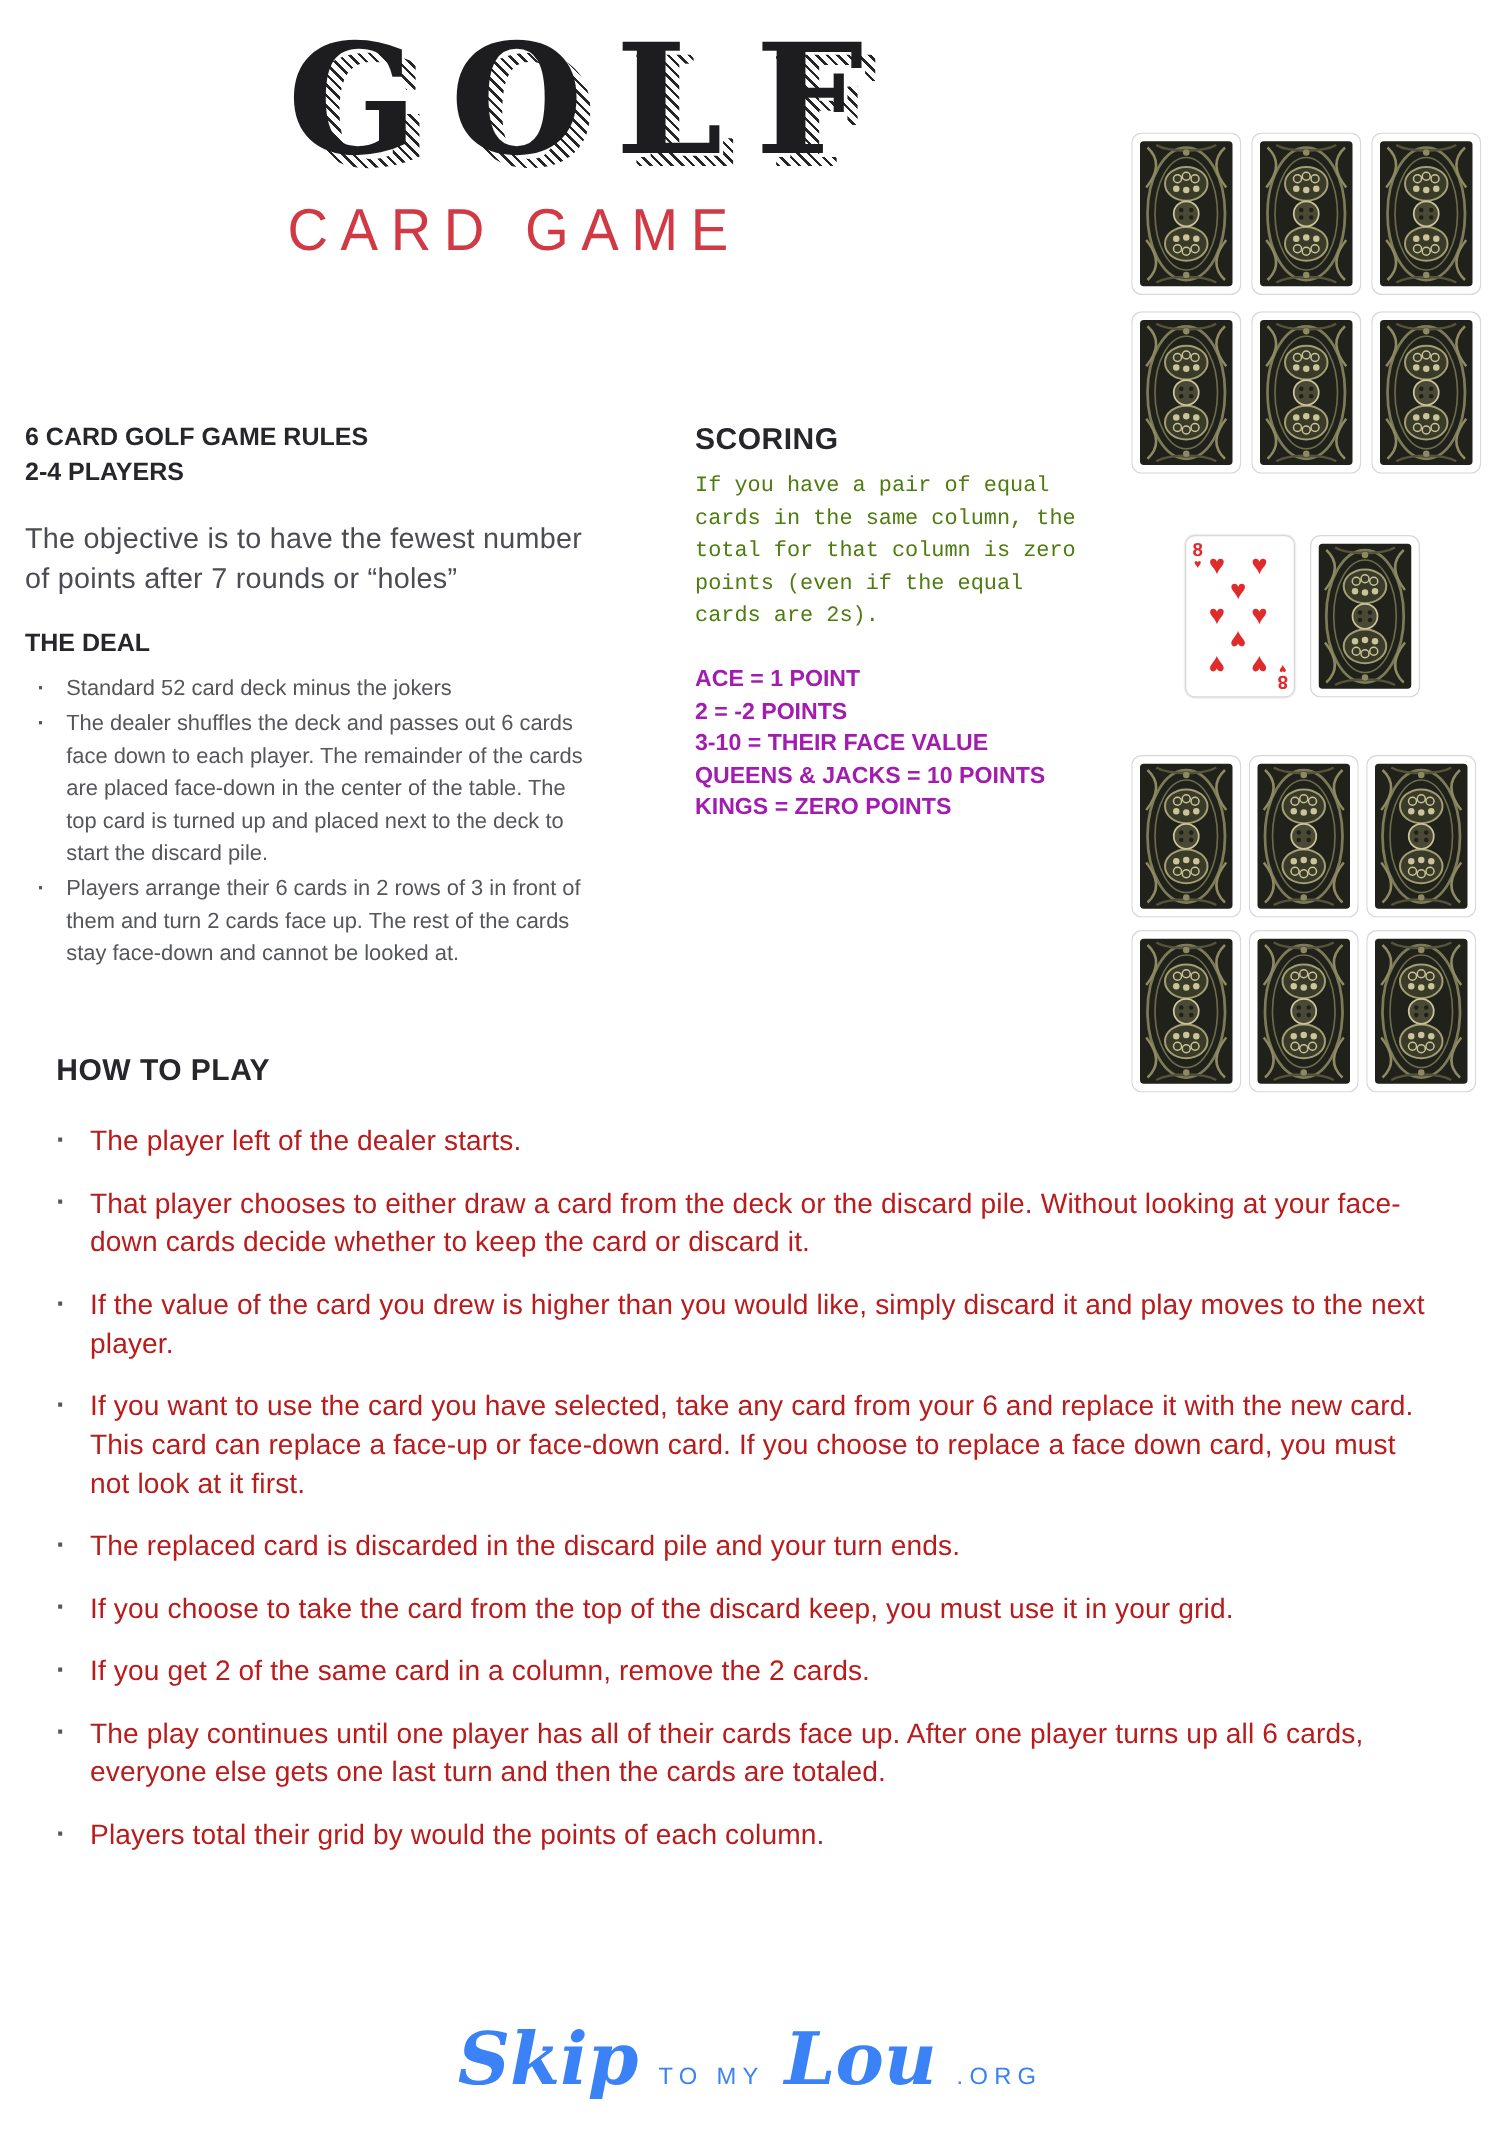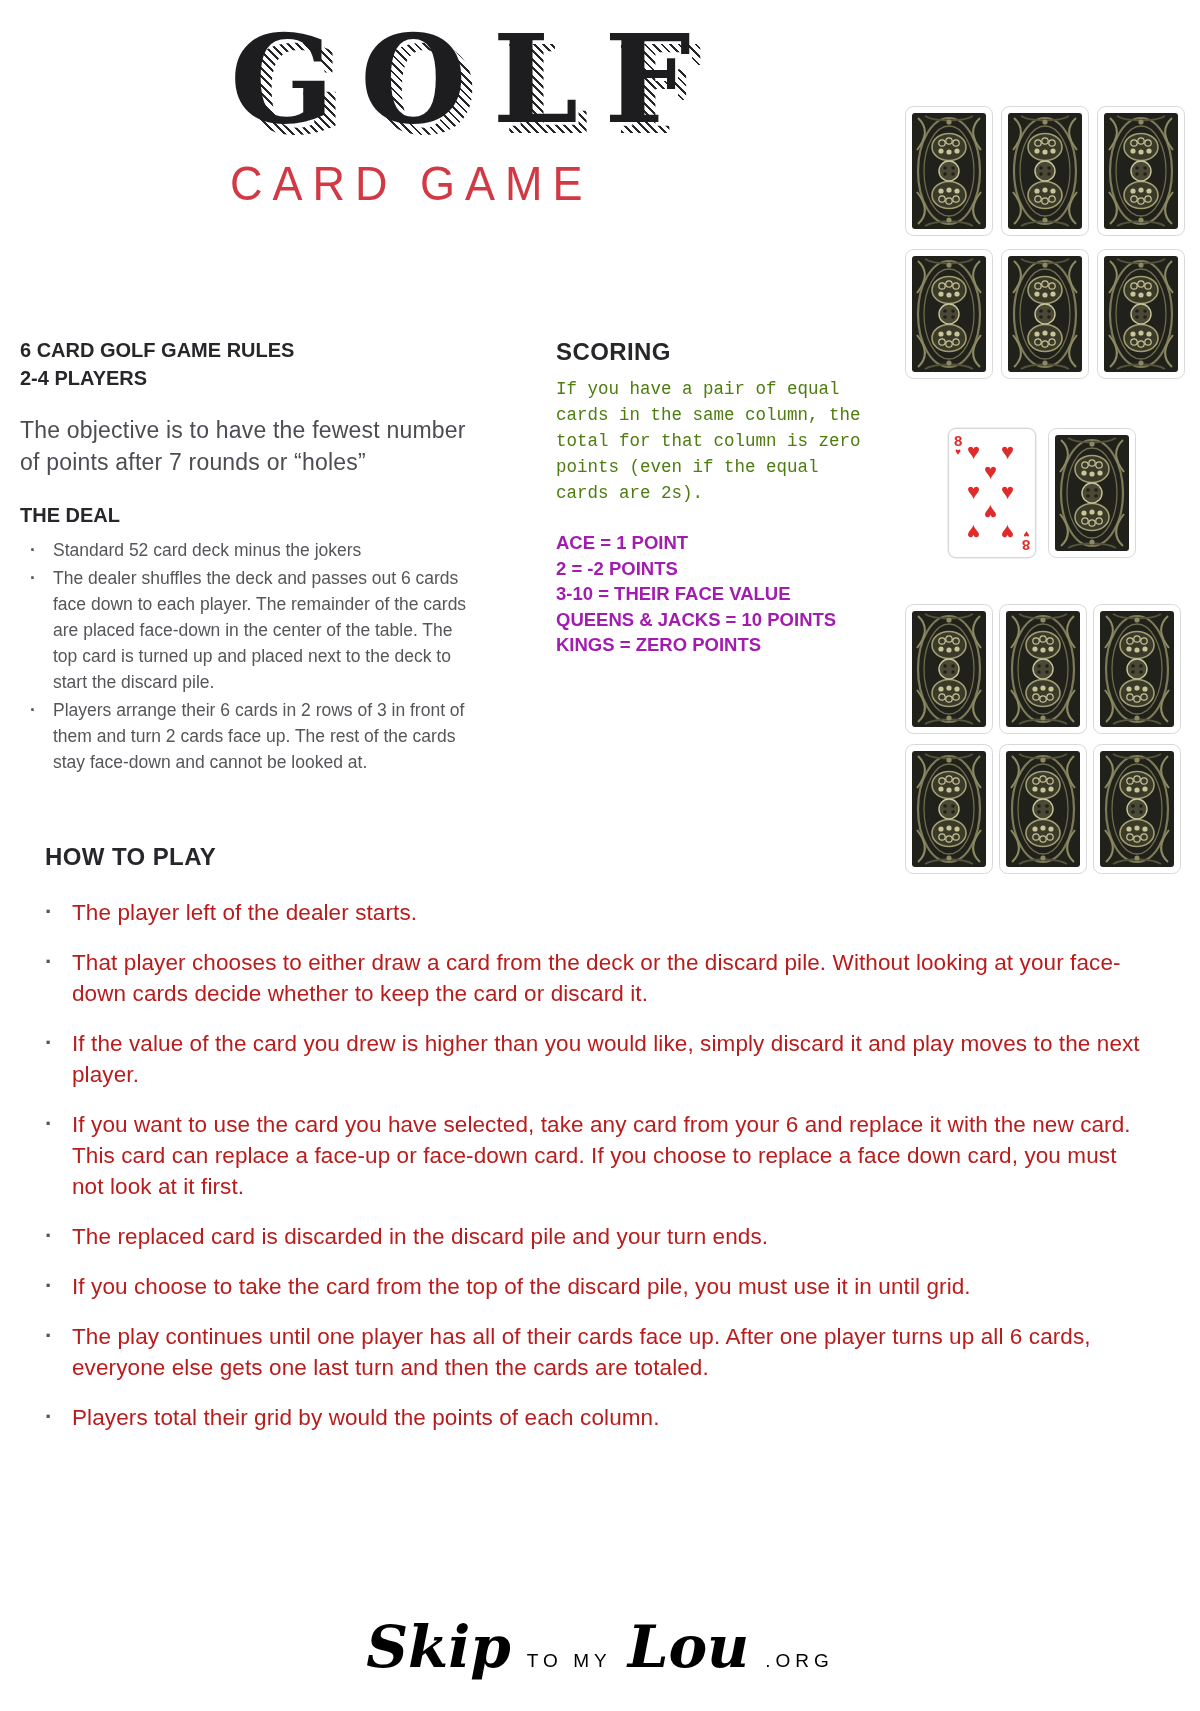--- a/index.html
+++ b/index.html
@@ -78,21 +78,21 @@
   .corner-index .rank { font-size:15px; font-weight:bold; line-height:13px; }
   .corner-index .suit { font-size:10px; line-height:9px; }
   .corner-tl { left:5px; top:5px; }
   .corner-br { right:5px; bottom:5px; transform:rotate(180deg); }
   .pip { position:absolute; font-size:22px; color:#e02b2b; line-height:20px; }
   .pip.flip { transform:rotate(180deg); }
 
   
   .footer-logo {
     position:absolute; left:0; top:1618px; width:1200px;
-    display:flex; justify-content:center; align-items:baseline; gap:16px; color:#000000;
+    display:flex; justify-content:center; align-items:baseline; gap:16px; color:#3b82f6;
   }
   .logo-script { font-family:"DejaVu Serif", serif; font-style:italic; font-weight:bold; font-size:58px; line-height:1; }
   .logo-caps { font-size:19px; letter-spacing:5px; font-weight:500; }
   svg.defs-only { position:absolute; width:0; height:0; }
 </style>
 </head>
 <body>
 
 <svg class="defs-only" xmlns="http://www.w3.org/2000/svg">
   <defs>
@@ -235,21 +235,22 @@
   </div>
 
   <div class="how-to-play">
     <div class="htp-heading">HOW TO PLAY</div>
     <ul class="htp-list">
       <li>The player left of the dealer starts.</li>
       <li>That player chooses to either draw a card from the deck or the discard pile. Without looking at your face-down cards decide whether to keep the card or discard it.</li>
       <li>If the value of the card you drew is higher than you would like, simply discard it and play moves to the next player.</li>
       <li>If you want to use the card you have selected, take any card from your 6 and replace it with the new card. This card can replace a face-up or face-down card. If you choose to replace a face down card, you must not look at it first.</li>
       <li>The replaced card is discarded in the discard pile and your turn ends.</li>
-      <li>If you choose to take the card from the top of the discard pile, you must use it in until grid.</li>
+      <li>If you choose to take the card from the top of the discard keep, you must use it in your grid.</li>
+      <li>If you get 2 of the same card in a column, remove the 2 cards.</li>
       <li>The play continues until one player has all of their cards face up. After one player turns up all 6 cards, everyone else gets one last turn and then the cards are totaled.</li>
       <li>Players total their grid by would the points of each column.</li>
     </ul>
   </div>
 
   <div class="footer-logo">
     <span class="logo-script">Skip</span>
     <span class="logo-caps">TO MY</span>
     <span class="logo-script">Lou</span>
     <span class="logo-caps">.ORG</span>

